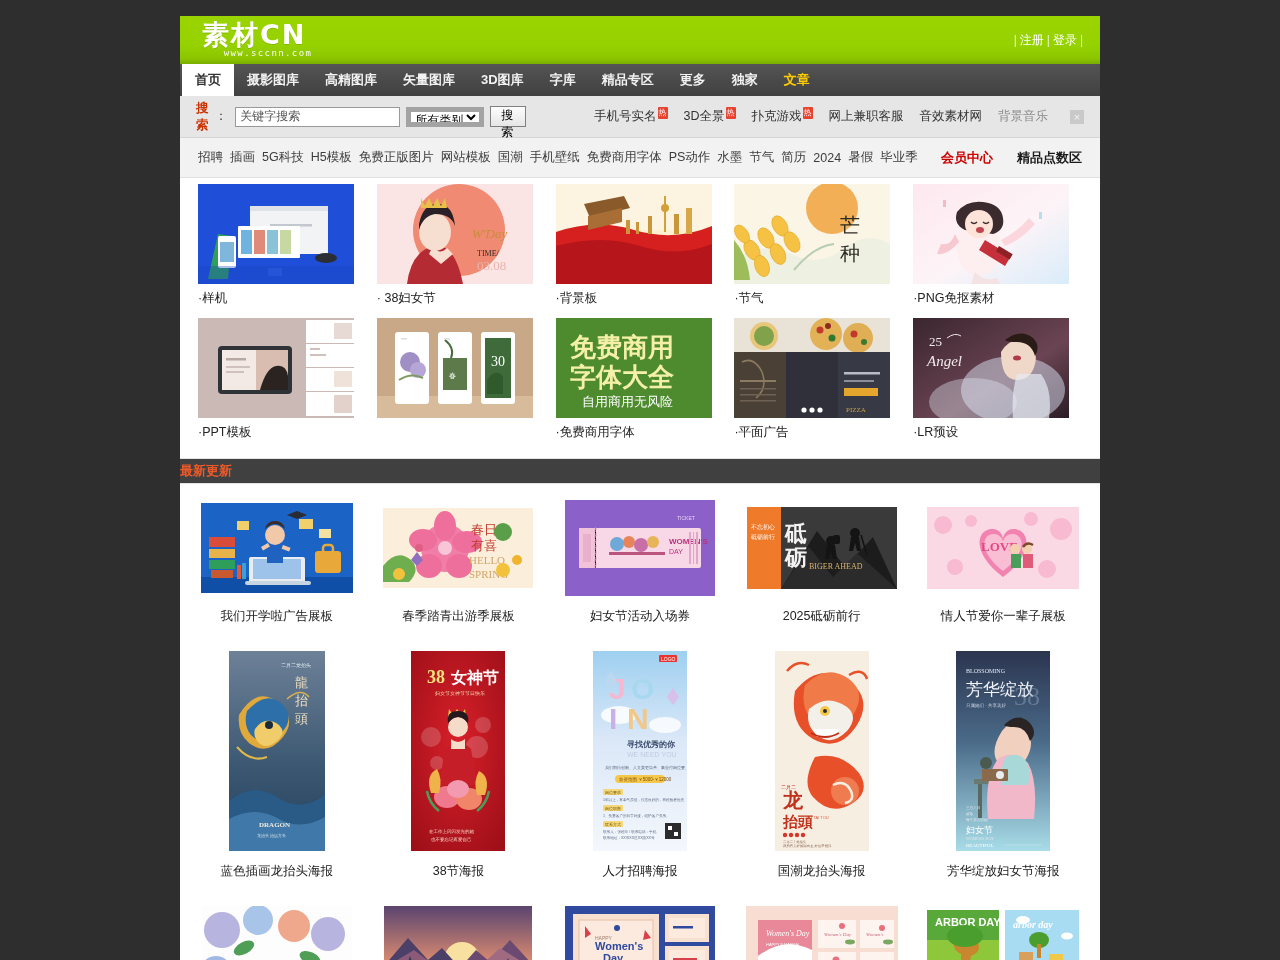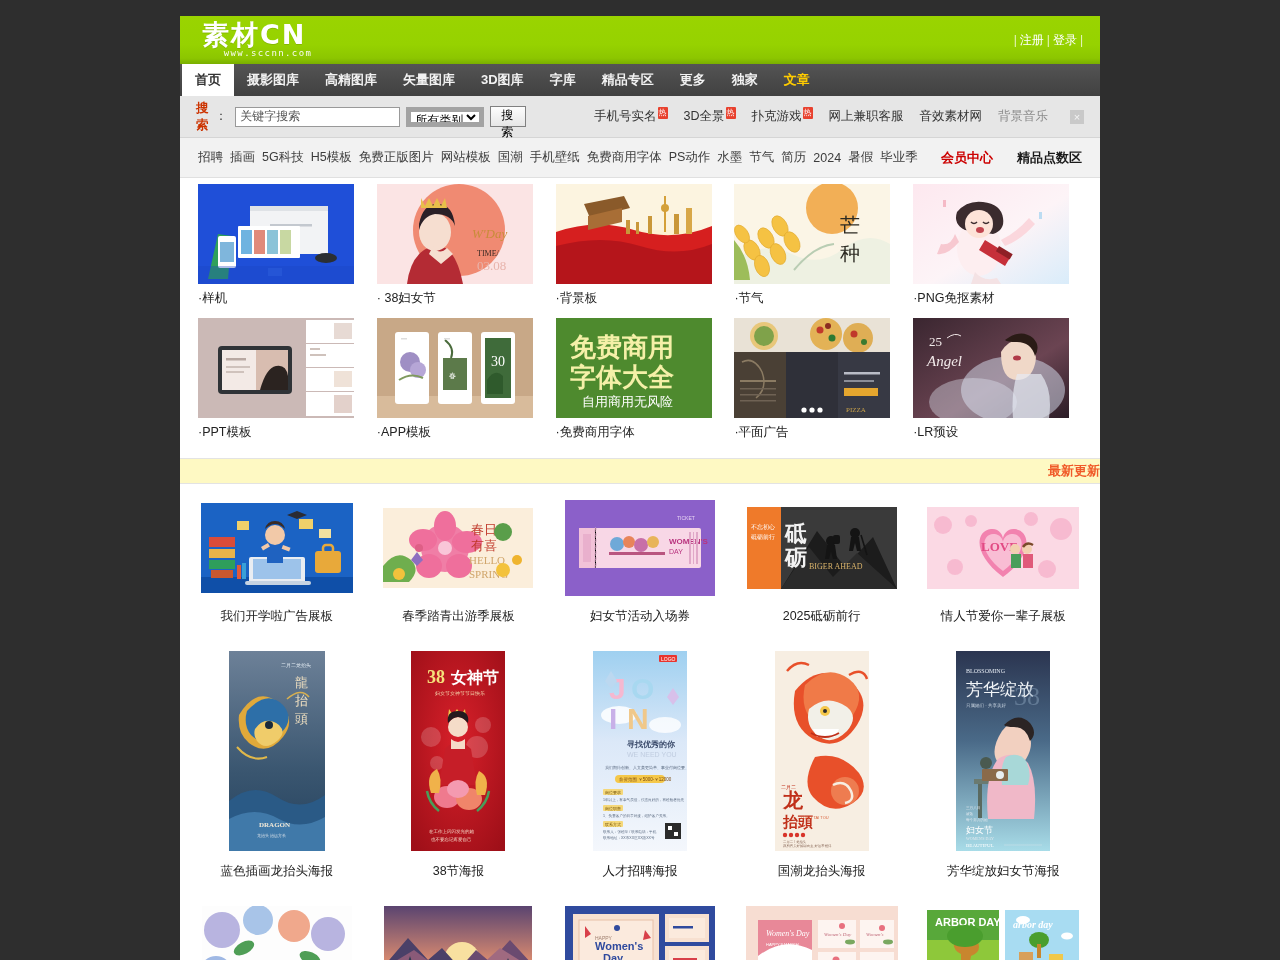--- a/index.html
+++ b/index.html
@@ -215,26 +215,26 @@
     color: #222;
     padding: 6px 0 9px 0;
     text-decoration: none;
     display: block;
     white-space: nowrap;
   }
 
   
   .section-bar {
     height: 26px;
-    background: #fef9c3;
+    background: #404040;
     border-top: 1px solid #e3e3e3;
     border-bottom: 1px solid #e3e3e3;
     display: flex;
     align-items: center;
-    justify-content: flex-end;
+    justify-content: flex-start;
     margin-top: 4px;
   }
   .section-title {
     font-size: 13px;
     font-weight: bold;
     color: #f05a28;
   }
 
   
   .latest-grid {
@@ -498,21 +498,20 @@
           <rect x="66" y="40" width="24" height="32" fill="#5c7a4a"></rect>
           <path d="M68 22 q10 8 6 18" stroke="#4a6b3c" stroke-width="2" fill="none"></path>
           <text x="72" y="60" font-size="7" fill="#fff" font-family="serif">春</text>
           <rect x="108" y="20" width="26" height="60" fill="#3f6b3a"></rect>
           <text x="114" y="48" font-size="14" fill="#fff" font-family="serif">30</text>
           <path d="M110 62 q8 -12 16 -4 l0 18 -16 0 z" fill="#2f5a2c"></path>
           <rect x="24" y="20" width="6" height="1.5" fill="#ddd"></rect>
           <rect x="67" y="20" width="6" height="1.5" fill="#ddd"></rect>
         </svg>
       </div>
-      <a class="cat-label" href="#">·APP模板</a>
     </div>
 
     <div class="cat-cell">
       <div class="cat-thumb">
         <svg class="art" viewBox="0 0 156 100" preserveAspectRatio="none">
           <rect width="156" height="100" fill="#4e8a2e"></rect>
           <text x="14" y="38" font-size="26" fill="#f5f0a8" font-weight="bold" font-family="sans-serif">免费商用</text>
           <text x="14" y="68" font-size="26" fill="#f5f0a8" font-weight="bold" font-family="sans-serif">字体大全</text>
           <text x="26" y="88" font-size="13" fill="#ffffff" font-family="sans-serif">自用商用无风险</text>
         </svg>

